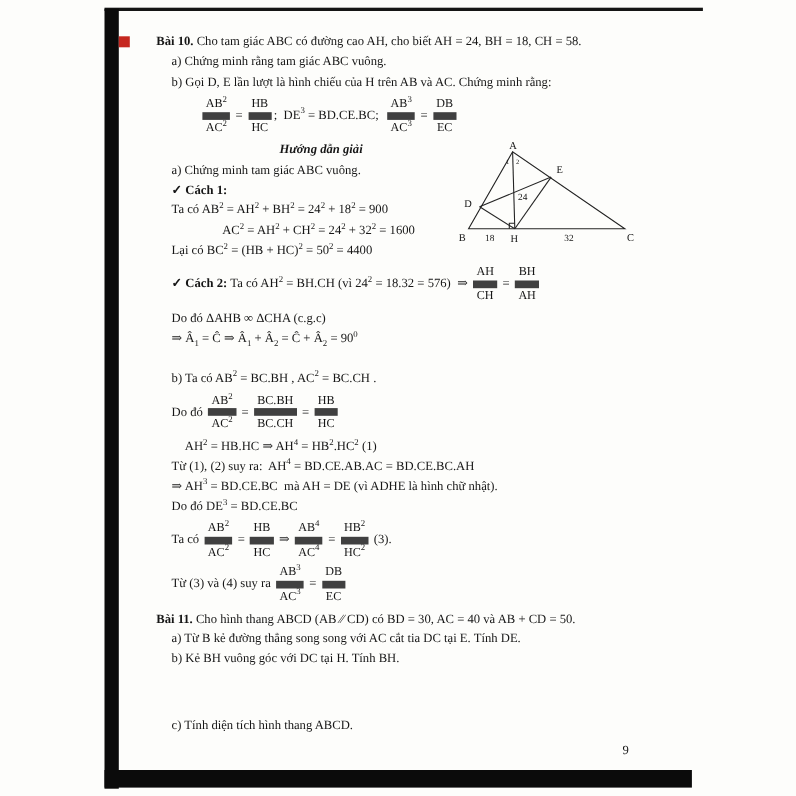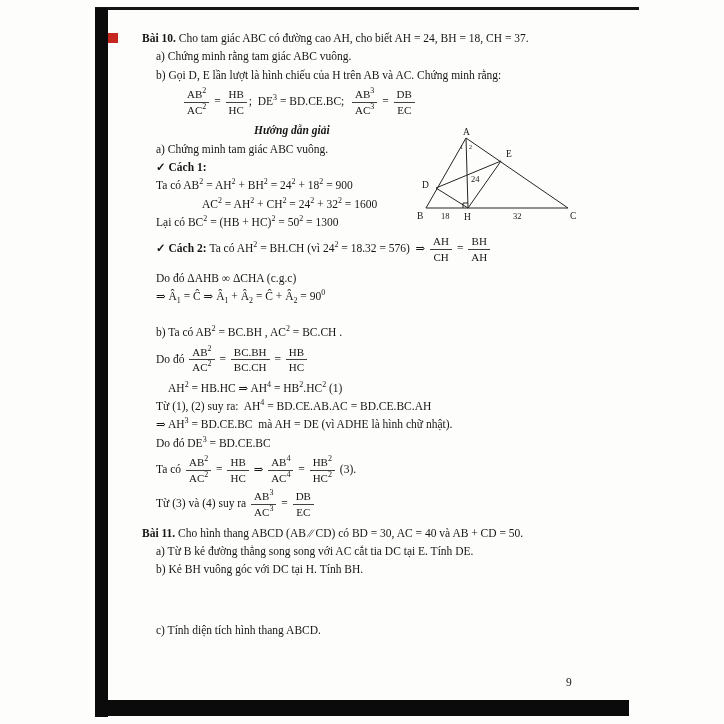--- a/index.html
+++ b/index.html
@@ -17,51 +17,51 @@
     position:absolute;left:142px;top:30px;width:486px;
     font-size:11.5px;line-height:1.42;
   }
   .line{white-space:pre-wrap;margin:0 0 2px 0;}
   .disp{margin:5px 0 6px 0;}
   .bold{font-weight:bold;}
   .bolditalic{font-weight:bold;font-style:italic;}
   sup{font-size:8px;line-height:0;}
   sub{font-size:8px;line-height:0;}
   .frac{display:inline-block;vertical-align:middle;text-align:center;margin:0 2px;font-size:11px;}
-  .frac .num{display:block;padding:0 3px 1px 3px;border-bottom:1px solid #404040;line-height:1.15;}
+  .frac .num{display:block;padding:0 3px 1px 3px;border-bottom:7px solid #404040;line-height:1.15;}
   .frac .den{display:block;padding:1px 3px 0 3px;line-height:1.15;}
   .wh{position:relative;display:inline-block;padding:0 1px;}
   .wh::before{
     content:"ˆ";position:absolute;top:-0.62em;left:50%;
     transform:translateX(-50%) scaleX(3.2);font-size:10px;
   }
   .figure{position:absolute;left:408px;top:126px;width:182px;height:102px;}
   .figure svg{width:100%;height:100%;}
   .figure text{font-family:"Liberation Serif","DejaVu Serif",serif;fill:#161616;}
   .page-number{position:absolute;left:566px;top:676px;font-size:11.5px;}
 </style>
 </head>
 <body>
 
 <div class="frame-top"></div>
 <div class="frame-left"></div>
 <div class="frame-bottom"></div>
 <div class="stamp"></div>
 
 <div class="content">
-    <div class="line"><span class="bold">Bài 10. </span><span>Cho tam giác ABC có đường cao AH, cho biết AH = 24, BH = 18, CH = 37.</span></div>
+    <div class="line"><span class="bold">Bài 10. </span><span>Cho tam giác ABC có đường cao AH, cho biết AH = 24, BH = 18, CH = 58.</span></div>
     <div class="line" style="padding-left: 14px;"><span>a) Chứng minh rằng tam giác ABC vuông.</span></div>
     <div class="line" style="padding-left: 14px;"><span>b) Gọi D, E lần lượt là hình chiếu của H trên AB và AC. Chứng minh rằng:</span></div>
     <div class="line disp" style="padding-left: 40px;"><span class="frac"><span class="num"><span>AB<sup>2</sup></span></span><span class="den"><span>AC<sup>2</sup></span></span></span><span> = </span><span class="frac"><span class="num"><span>HB</span></span><span class="den"><span>HC</span></span></span><span>;  </span><span>DE<sup>3</sup></span><span> = BD.CE.BC;  </span><span class="frac"><span class="num"><span>AB<sup>3</sup></span></span><span class="den"><span>AC<sup>3</sup></span></span></span><span> = </span><span class="frac"><span class="num"><span>DB</span></span><span class="den"><span>EC</span></span></span></div>
     <div class="line" style="padding-left: 112px;"><span class="bolditalic">Hướng dẫn giải</span></div>
     <div class="line" style="padding-left: 14px;"><span>a) Chứng minh tam giác ABC vuông.</span></div>
     <div class="line" style="padding-left: 14px;"><span class="bold">✓ Cách 1:</span></div>
     <div class="line" style="padding-left: 14px;"><span>Ta có </span><span>AB<sup>2</sup></span><span> = </span><span>AH<sup>2</sup></span><span> + </span><span>BH<sup>2</sup></span><span> = </span><span>24<sup>2</sup></span><span> + </span><span>18<sup>2</sup></span><span> = 900</span></div>
     <div class="line" style="padding-left: 60px;"><span>AC<sup>2</sup></span><span> = </span><span>AH<sup>2</sup></span><span> + </span><span>CH<sup>2</sup></span><span> = </span><span>24<sup>2</sup></span><span> + </span><span>32<sup>2</sup></span><span> = 1600</span></div>
-    <div class="line" style="padding-left: 14px;"><span>Lại có </span><span>BC<sup>2</sup></span><span> = </span><span>(HB + HC)<sup>2</sup></span><span> = </span><span>50<sup>2</sup></span><span> = 1300</span></div>
+    <div class="line" style="padding-left: 14px;"><span>Lại có </span><span>BC<sup>2</sup></span><span> = </span><span>(HB + HC)<sup>2</sup></span><span> = </span><span>50<sup>2</sup></span><span> = 4400</span></div>
     <div class="line disp" style="padding-left: 14px;"><span class="bold">✓ Cách 2: </span><span>Ta có </span><span>AH<sup>2</sup></span><span> = BH.CH (vì </span><span>24<sup>2</sup></span><span> = 18.32 = 576)  ⇒ </span><span class="frac"><span class="num"><span>AH</span></span><span class="den"><span>CH</span></span></span><span> = </span><span class="frac"><span class="num"><span>BH</span></span><span class="den"><span>AH</span></span></span></div>
     <div class="line" style="padding-left: 14px;"><span>Do đó ΔAHB ∞ ΔCHA (c.g.c)</span></div>
     <div class="line" style="padding-left: 14px;"><span>⇒ </span><span>Â<sub>1</sub></span><span> = Ĉ ⇒ </span><span>Â<sub>1</sub></span><span> + </span><span>Â<sub>2</sub></span><span> = Ĉ + </span><span>Â<sub>2</sub></span><span> = </span><span>90<sup>0</sup></span></div>
     <div class="line" style="padding-left: 14px; margin-top: 20px;"><span>b) Ta có </span><span>AB<sup>2</sup></span><span> = BC.BH , </span><span>AC<sup>2</sup></span><span> = BC.CH .</span></div>
     <div class="line disp" style="padding-left: 14px;"><span>Do đó </span><span class="frac"><span class="num"><span>AB<sup>2</sup></span></span><span class="den"><span>AC<sup>2</sup></span></span></span><span> = </span><span class="frac"><span class="num"><span>BC.BH</span></span><span class="den"><span>BC.CH</span></span></span><span> = </span><span class="frac"><span class="num"><span>HB</span></span><span class="den"><span>HC</span></span></span></div>
     <div class="line" style="padding-left: 26px;"><span>AH<sup>2</sup></span><span> = HB.HC ⇒ </span><span>AH<sup>4</sup></span><span> = </span><span>HB<sup>2</sup></span><span>.</span><span>HC<sup>2</sup></span><span> (1)</span></div>
     <div class="line" style="padding-left: 14px;"><span>Từ (1), (2) suy ra:  </span><span>AH<sup>4</sup></span><span> = BD.CE.AB.AC = BD.CE.BC.AH</span></div>
     <div class="line" style="padding-left: 14px;"><span>⇒ </span><span>AH<sup>3</sup></span><span> = BD.CE.BC  mà AH = DE (vì ADHE là hình chữ nhật).</span></div>
     <div class="line" style="padding-left: 14px;"><span>Do đó </span><span>DE<sup>3</sup></span><span> = BD.CE.BC</span></div>
     <div class="line disp" style="padding-left: 14px;"><span>Ta có </span><span class="frac"><span class="num"><span>AB<sup>2</sup></span></span><span class="den"><span>AC<sup>2</sup></span></span></span><span> = </span><span class="frac"><span class="num"><span>HB</span></span><span class="den"><span>HC</span></span></span><span> ⇒ </span><span class="frac"><span class="num"><span>AB<sup>4</sup></span></span><span class="den"><span>AC<sup>4</sup></span></span></span><span> = </span><span class="frac"><span class="num"><span>HB<sup>2</sup></span></span><span class="den"><span>HC<sup>2</sup></span></span></span><span> (3).</span></div>

